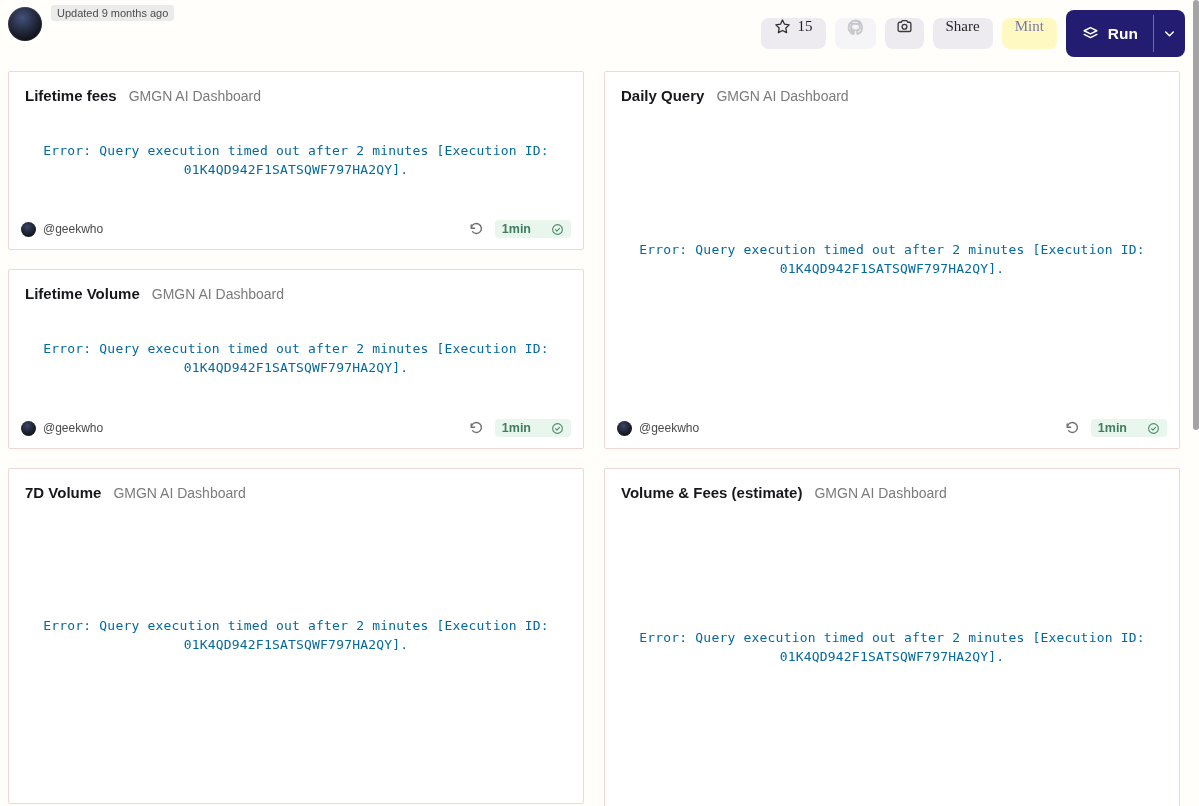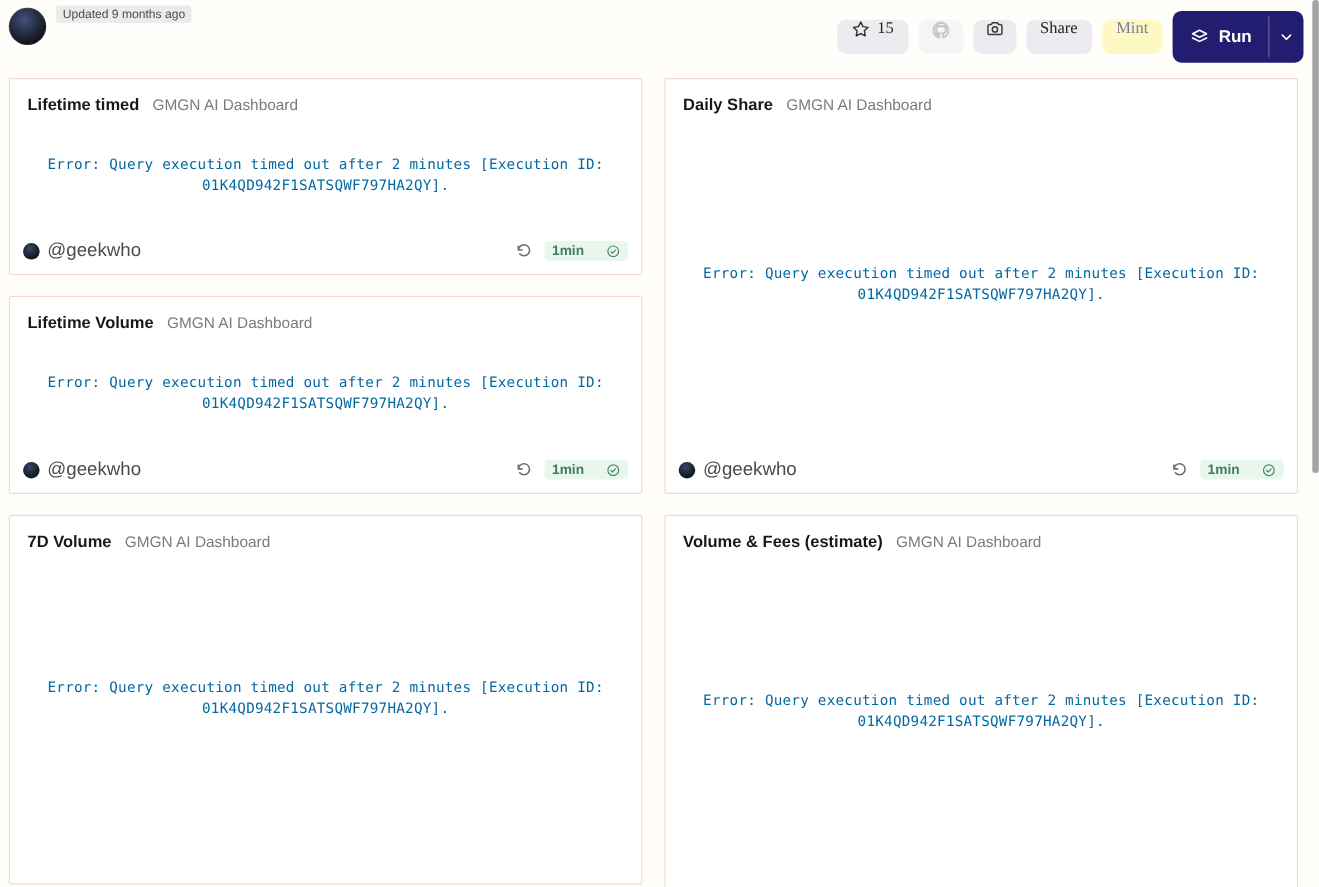--- a/index.html
+++ b/index.html
@@ -41,21 +41,21 @@
             align-items:baseline; gap:12px; z-index:2; }
   .p-title { font-size:15px; font-weight:700; color:#17181c; }
   .p-sub { font-size:14px; color:#7b7b7b; }
   .p-body { position:absolute; inset:0; display:flex; align-items:center; justify-content:center; }
   .err { text-align:center; font-family:"DejaVu Sans Mono", monospace; font-size:13px;
          line-height:1.45; color:#0369a1; letter-spacing:.2px; }
   .p-foot { position:absolute; left:0; right:0; bottom:0; display:flex; align-items:center;
             gap:7px; padding:9px 12px 11px 12px; z-index:2; }
   .mini-avatar { width:15px; height:15px; border-radius:50%; flex:0 0 auto;
                  background:radial-gradient(circle at 42% 32%, #3c4666 0%, #1c2231 50%, #0a0b10 90%); }
-  .author { font-size:17px; color:#4a4a4a; }
+  .author { font-size:12px; color:#4a4a4a; }
   .spacer { flex:1; }
   .refresh-btn { display:flex; align-items:center; cursor:pointer; margin-right:4px; background:none; border:none; padding:0; }
   .runtime-badge { display:inline-flex; align-items:center; gap:20px; background:#e8f6ee;
                    color:#3f7d5c; font-size:12.5px; font-weight:600; padding:2px 7px;
                    border-radius:4px; cursor:pointer; }
 
   
   .h-179 { height:179px; } .h-180 { height:180px; } .h-378 { height:378px; }
   .h-336 { height:336px; } .h-360 { height:360px; }
 
@@ -134,21 +134,21 @@
   <div class="col">
 
     <section class="panel h-179">
       <div class="p-body">
         <div class="err">
           <div>Error: Query execution timed out after 2 minutes [Execution ID:</div>
           <div>01K4QD942F1SATSQWF797HA2QY].</div>
         </div>
       </div>
       <div class="p-head">
-        <span class="p-title">Lifetime timed</span>
+        <span class="p-title">Lifetime fees</span>
         <span class="p-sub">GMGN AI Dashboard</span>
       </div>
       <div class="p-foot">
         <span class="mini-avatar"></span>
         <span class="author">@geekwho</span>
         <span class="spacer"></span>
         <button class="refresh-btn">
           <span>
             <svg width="15" height="15" viewBox="0 0 24 24" fill="none" stroke="#6e6e6e" stroke-width="2.2" stroke-linecap="round" stroke-linejoin="round">
               <polyline points="3.5 4.5 3.5 10 9 10"></polyline>
@@ -221,21 +221,21 @@
   <div class="col">
 
     <section class="panel h-378">
       <div class="p-body">
         <div class="err">
           <div>Error: Query execution timed out after 2 minutes [Execution ID:</div>
           <div>01K4QD942F1SATSQWF797HA2QY].</div>
         </div>
       </div>
       <div class="p-head">
-        <span class="p-title">Daily Share</span>
+        <span class="p-title">Daily Query</span>
         <span class="p-sub">GMGN AI Dashboard</span>
       </div>
       <div class="p-foot">
         <span class="mini-avatar"></span>
         <span class="author">@geekwho</span>
         <span class="spacer"></span>
         <button class="refresh-btn">
           <span>
             <svg width="15" height="15" viewBox="0 0 24 24" fill="none" stroke="#6e6e6e" stroke-width="2.2" stroke-linecap="round" stroke-linejoin="round">
               <polyline points="3.5 4.5 3.5 10 9 10"></polyline>

